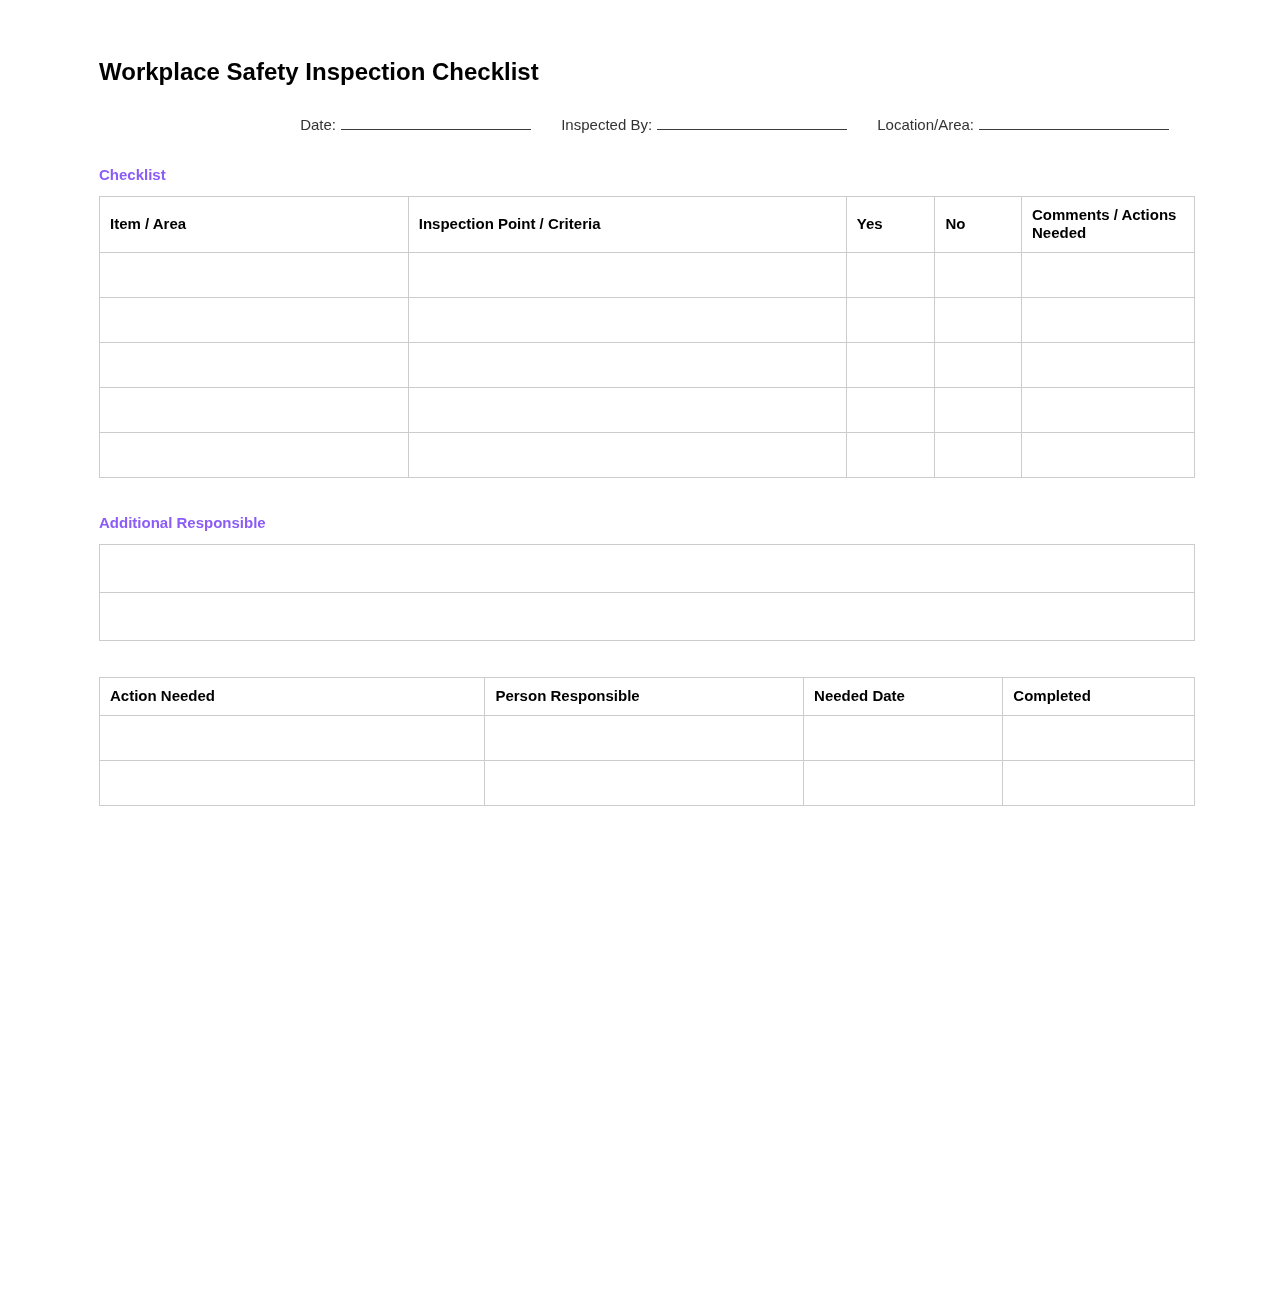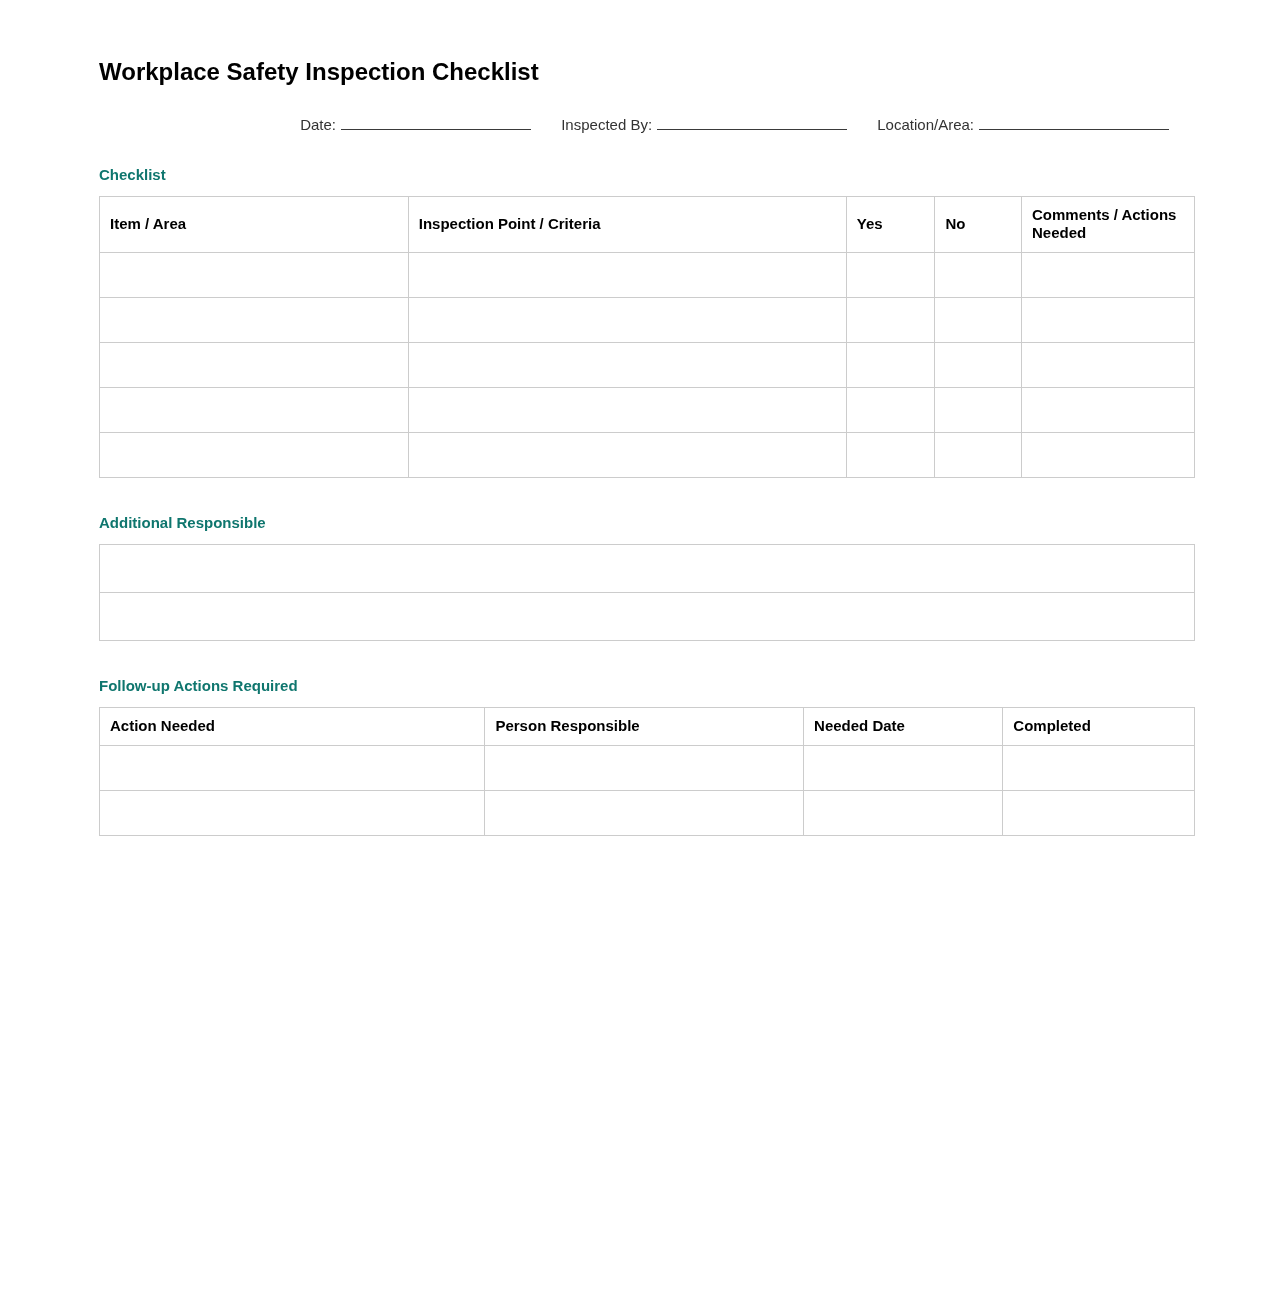--- a/index.html
+++ b/index.html
@@ -43,21 +43,21 @@
     border-bottom: 1px solid #3a3a3a;
     margin-left: 5px;
     vertical-align: baseline;
   }
 
   .section { margin-bottom: 36px; }
   .section-heading {
     font-size: 15px;
     font-weight: bold;
     margin: 8px 0 13px 0;
-    color: #0f766e;
+    color: #8b5cf6;
   }
 
   table {
     width: 100%;
     border-collapse: collapse;
     table-layout: fixed;
   }
   th, td {
     border: 1px solid #cccccc;
     background: #ffffff;
@@ -174,21 +174,20 @@
             <td></td>
           </tr>
           <tr>
             <td></td>
           </tr>
         </tbody>
     </table>
   </div>
 
   <div class="section">
-    <h2 class="section-heading">Follow-up Actions Required</h2>
     <table class="followup-table">
       <colgroup>
         <col class="col-action">
           <col class="col-person">
           <col class="col-target">
           <col class="col-completed">
       </colgroup>
       <thead>
         <tr>
           <th>Action Needed</th>

